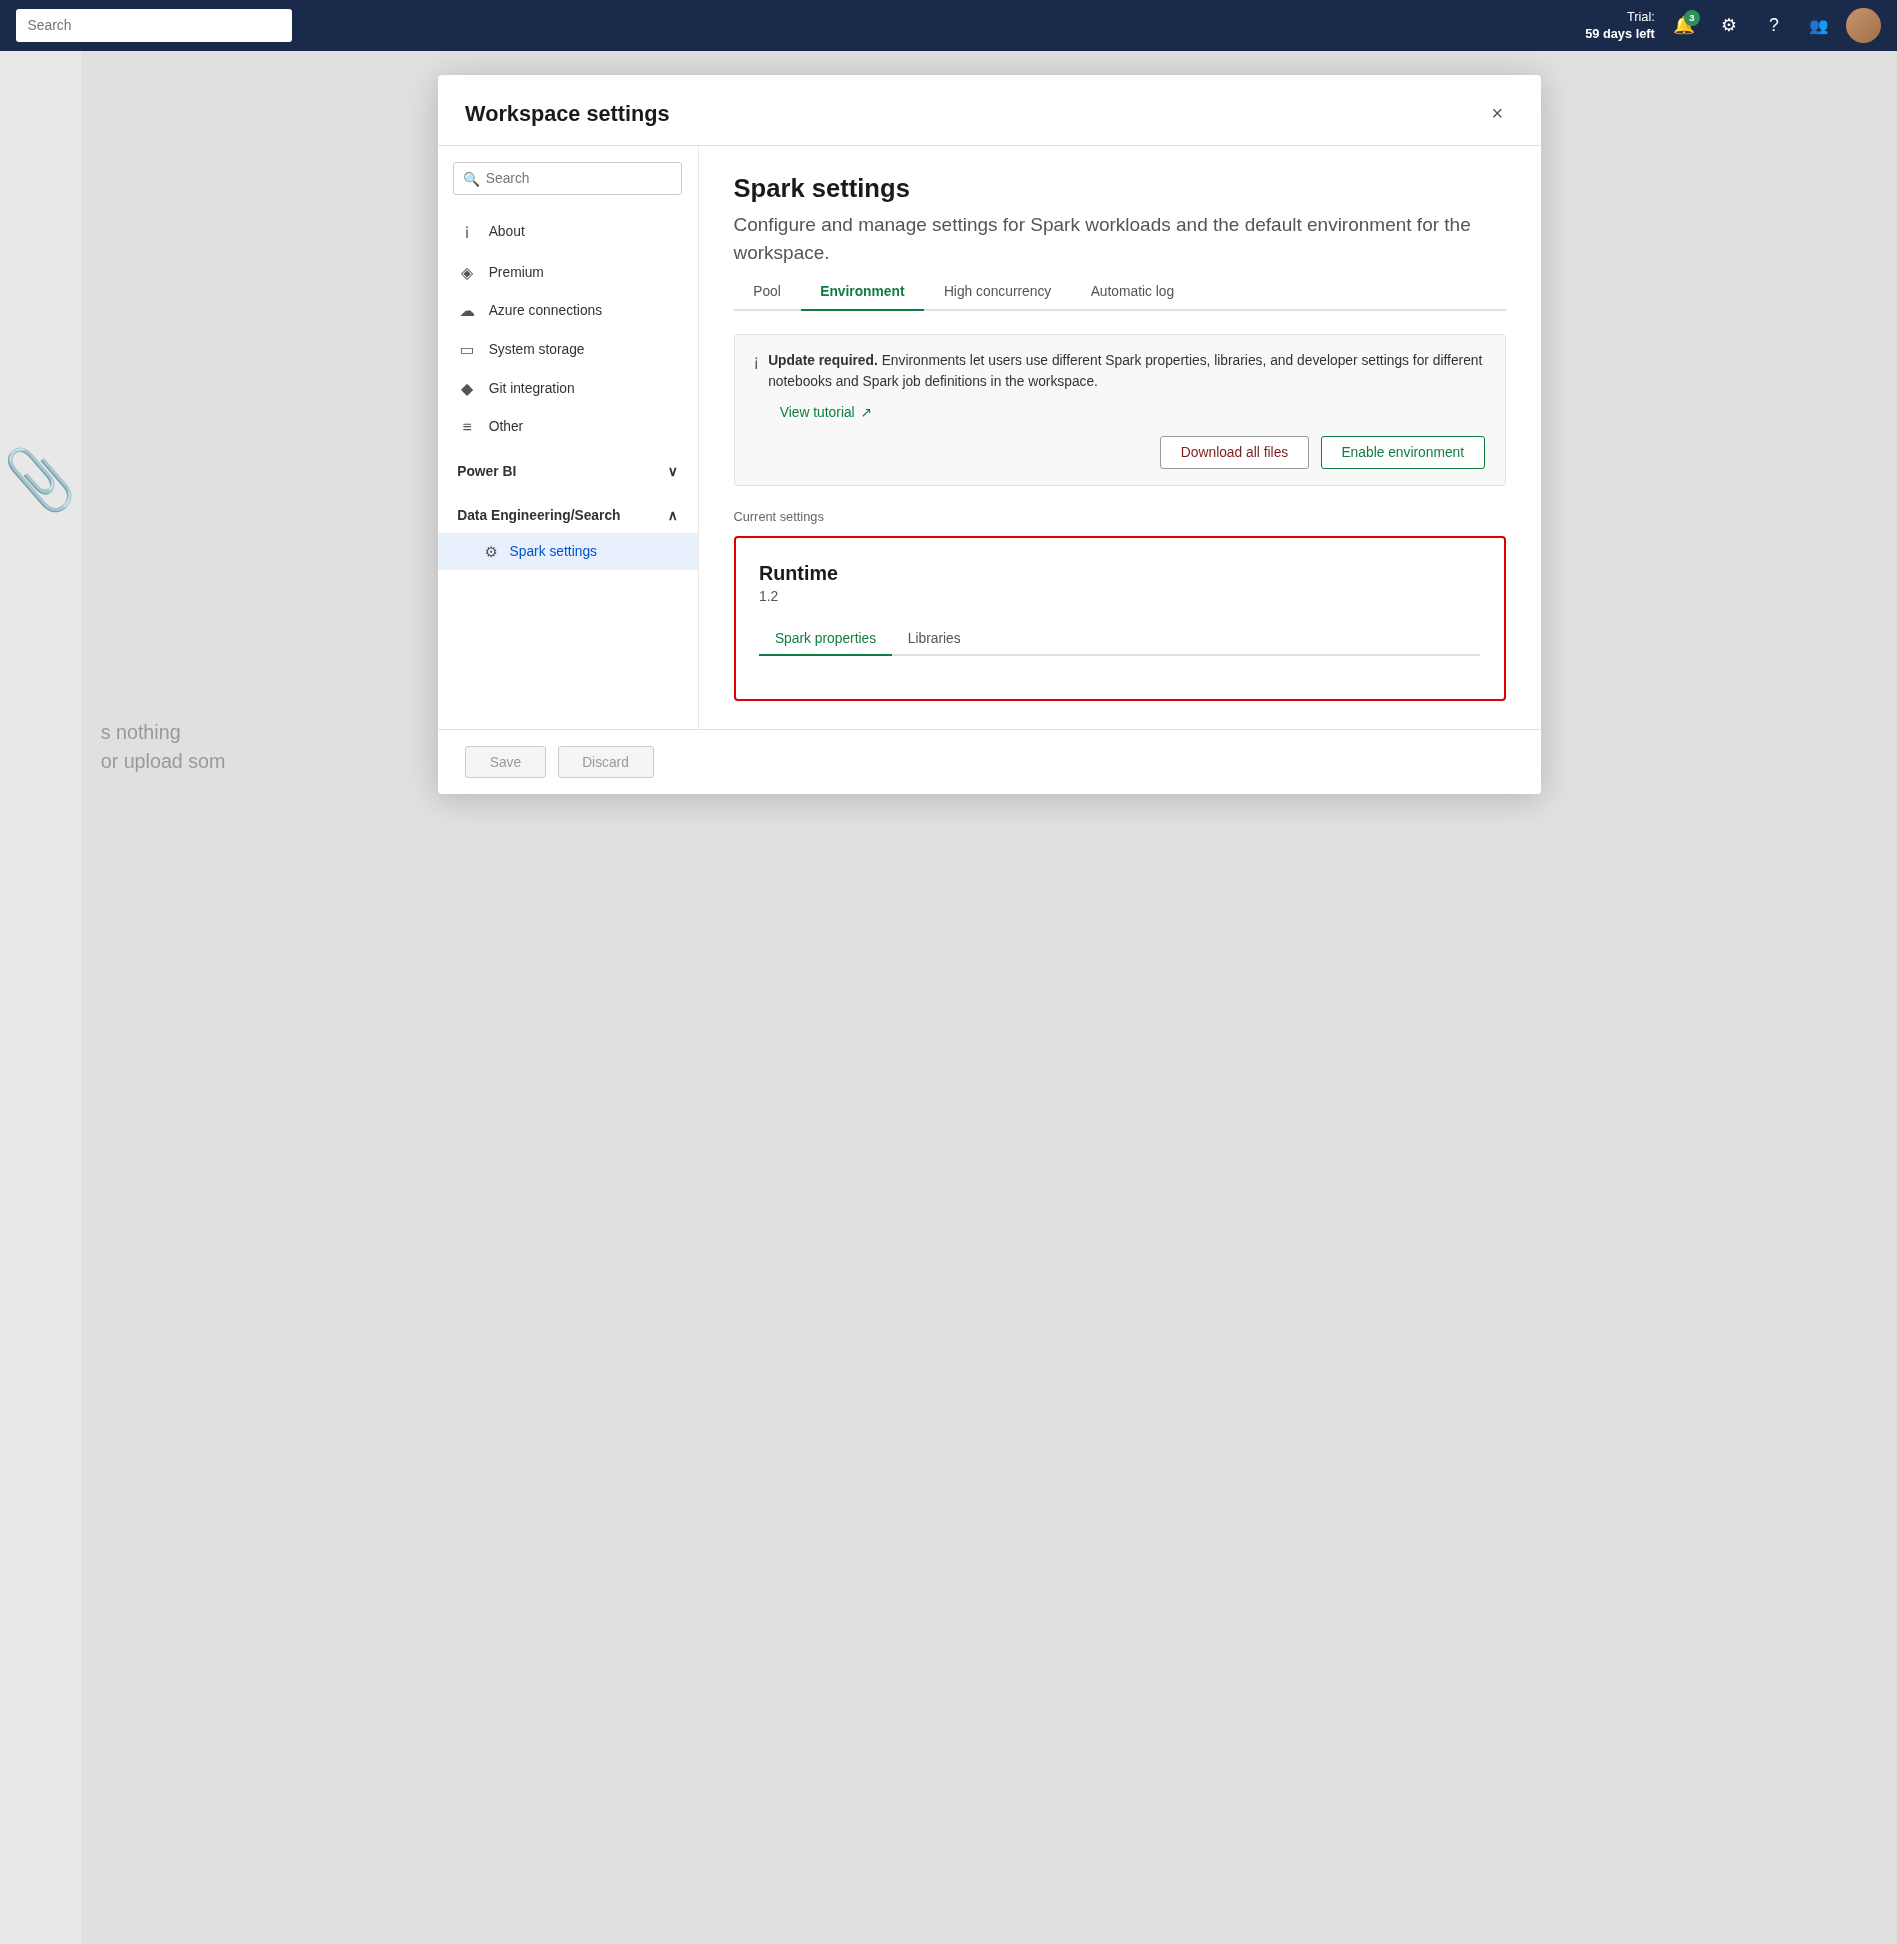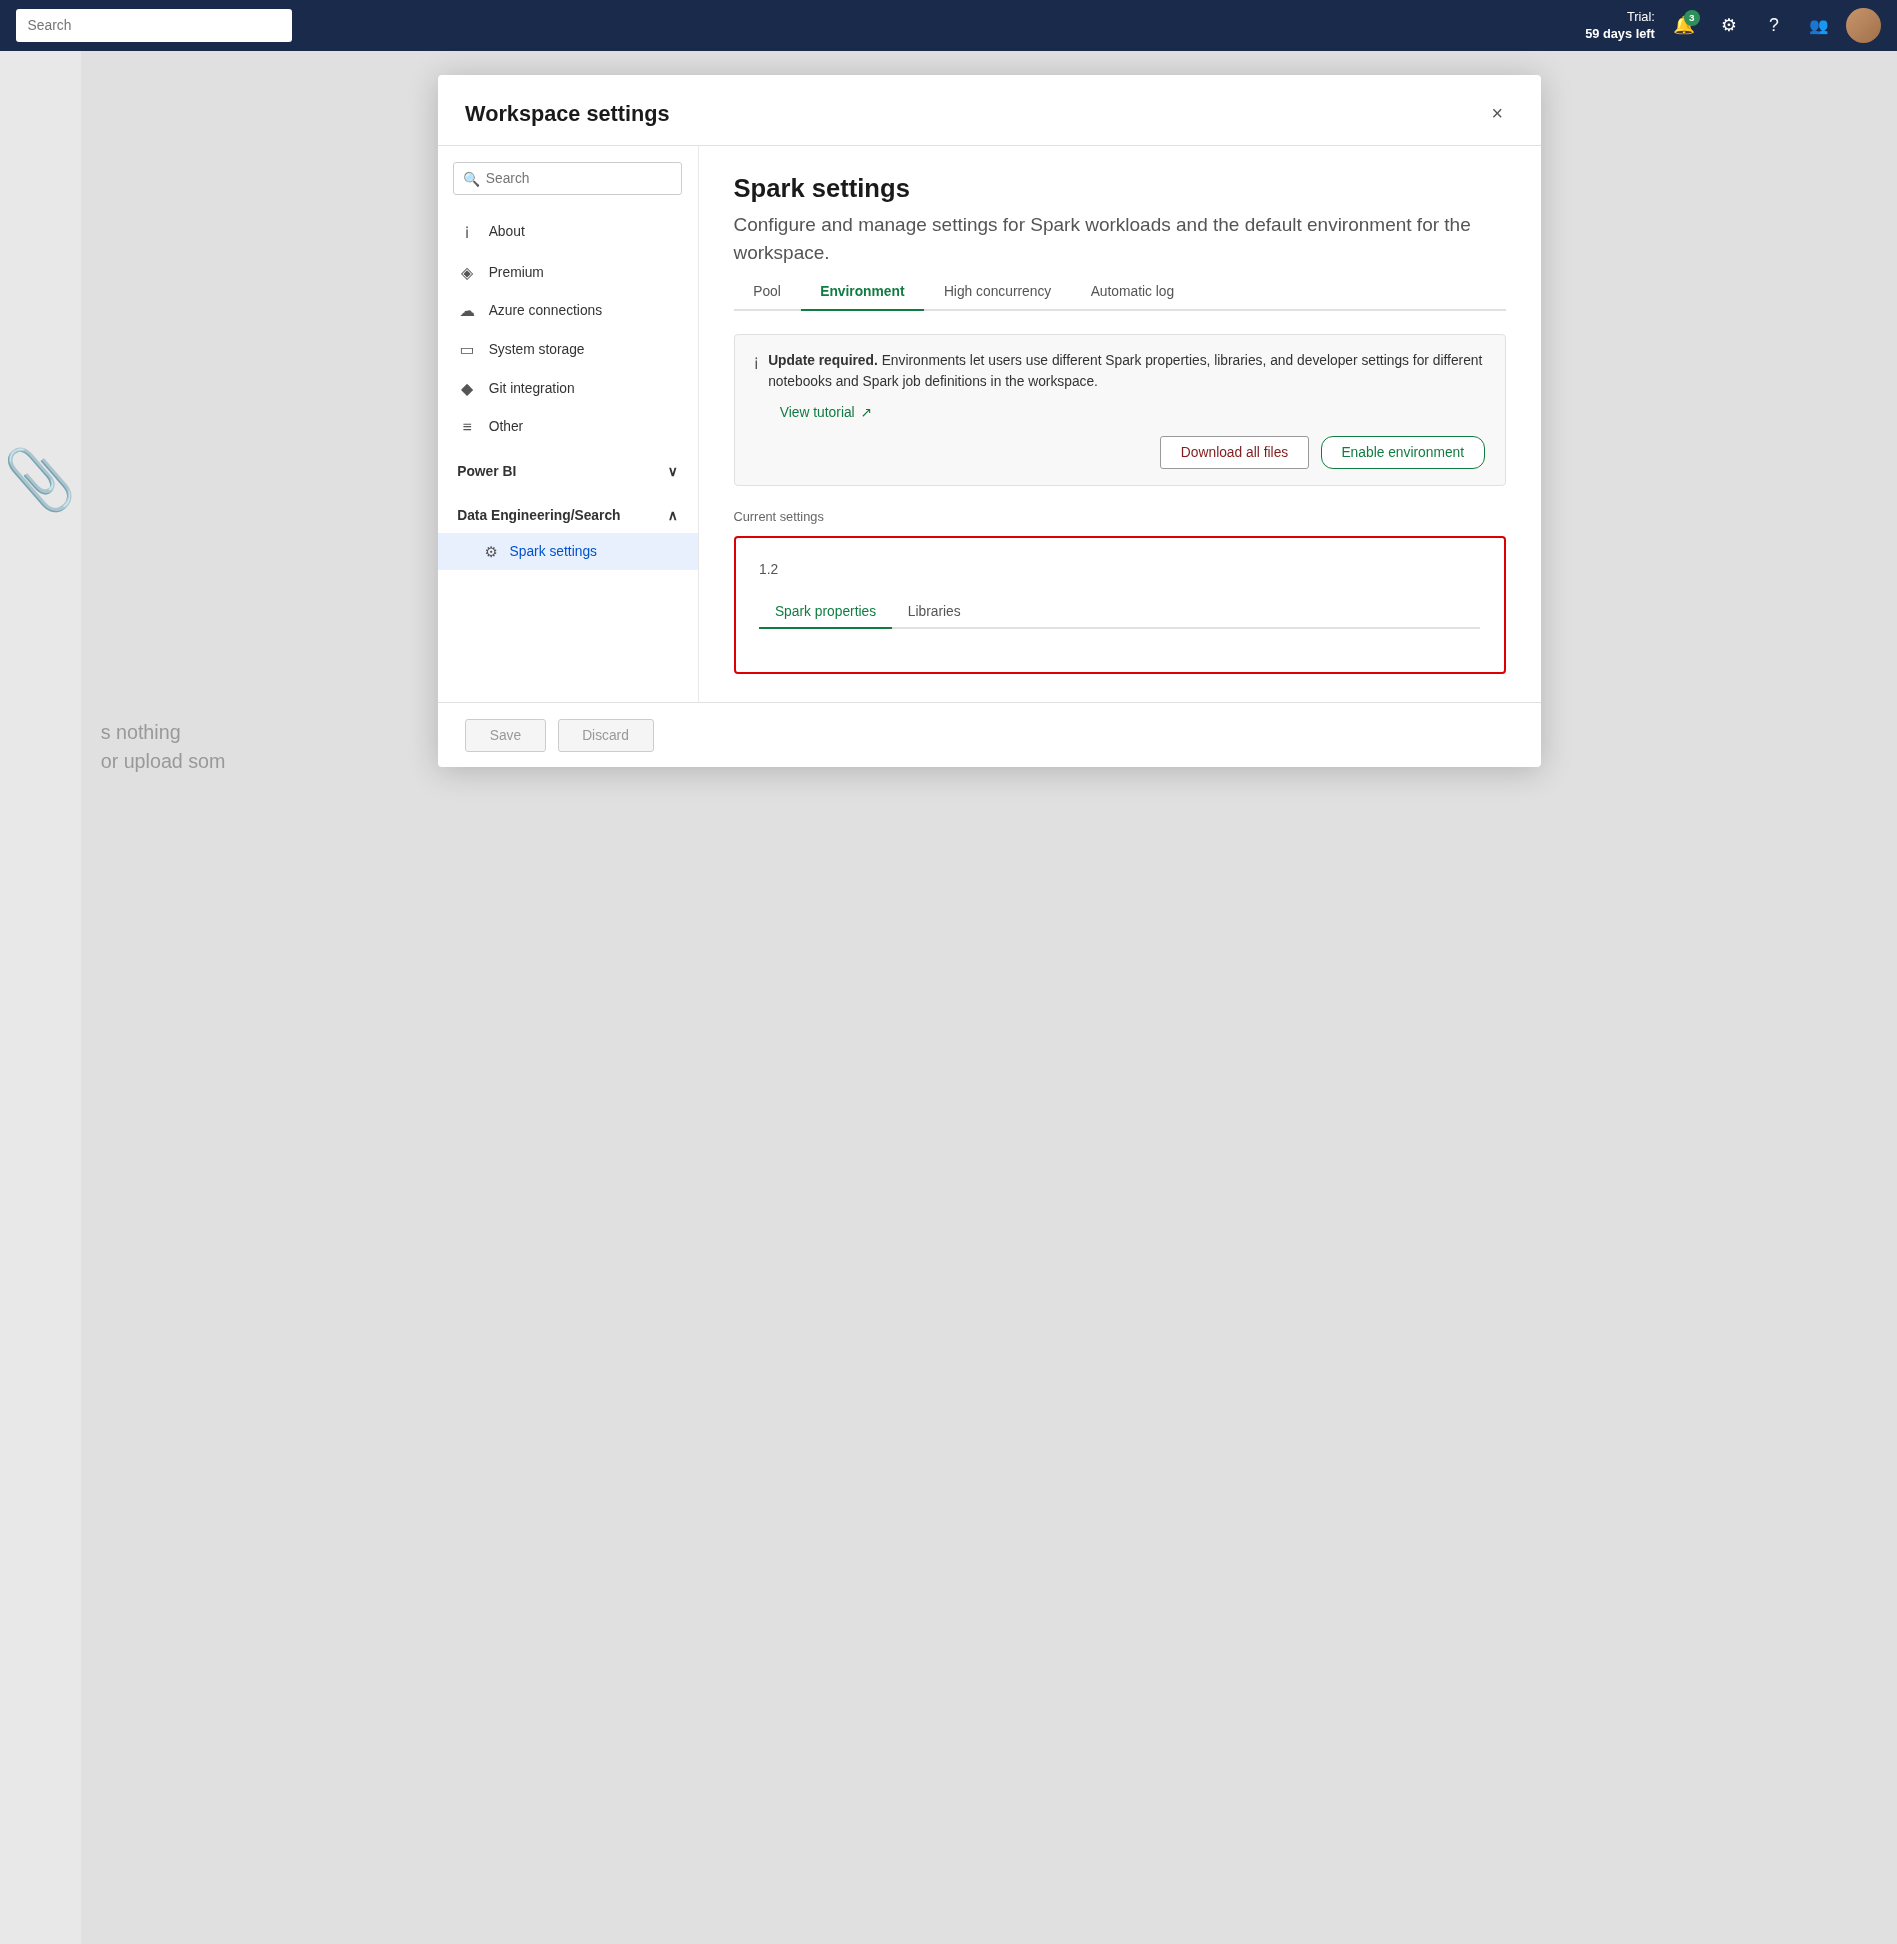--- a/index.html
+++ b/index.html
@@ -293,21 +293,21 @@
       background: white;
       border-radius: 3px;
       font-size: 13.8px;
       cursor: pointer;
       color: #7f1d1d;
     }
     .btn-primary {
       padding: 7.9px 19.7px;
       border: 1px solid #107c41;
       background: white;
-      border-radius: 12px;
+      border-radius: 3px;
       font-size: 13.8px;
       cursor: pointer;
       color: #107c41;
     }
 
     
     .section-label {
       font-size: 12.8px;
       color: #666;
       margin-bottom: 11.8px;
@@ -522,20 +522,21 @@
           <div class="alert-actions">
             <button class="btn-outline">Download all files</button>
             <button class="btn-primary">Enable environment</button>
           </div>
         </div>
 
         <div class="section-label">Current settings</div>
 
         <div class="settings-panel">
 
+          <h3 class="runtime-title">Runtime</h3>
           <div class="runtime-version">1.2</div>
 
           <div class="sub-tabs">
             <div class="sub-tab active">Spark properties</div>
             <div class="sub-tab">Libraries</div>
           </div>
 
 
         </div>
 

